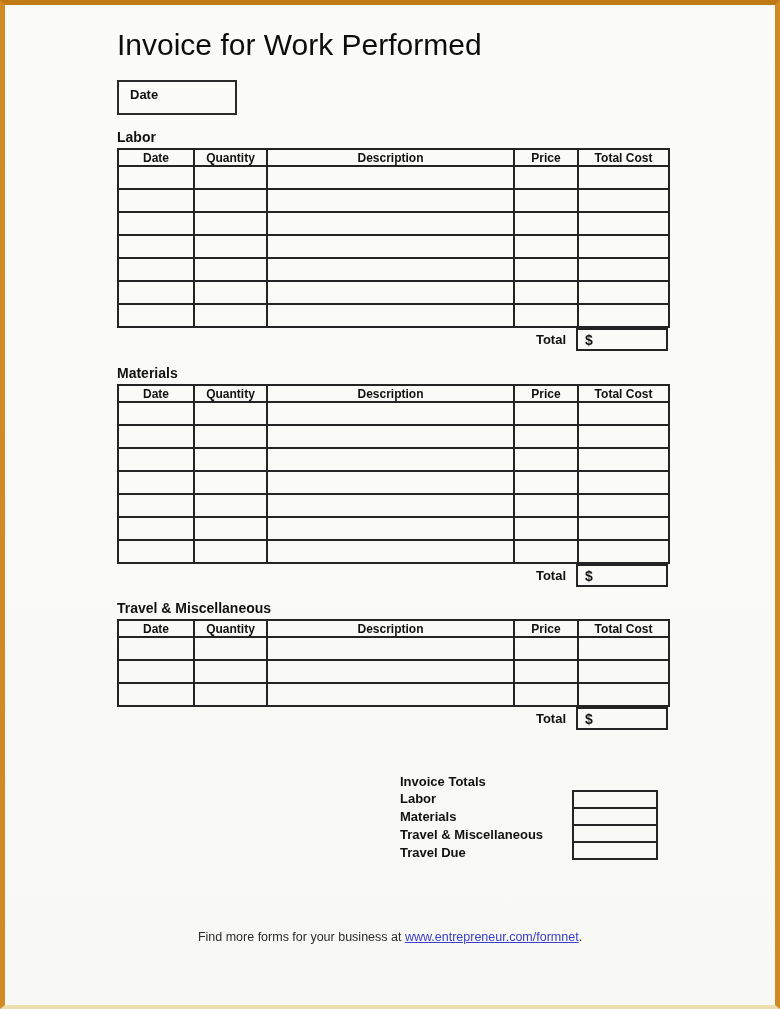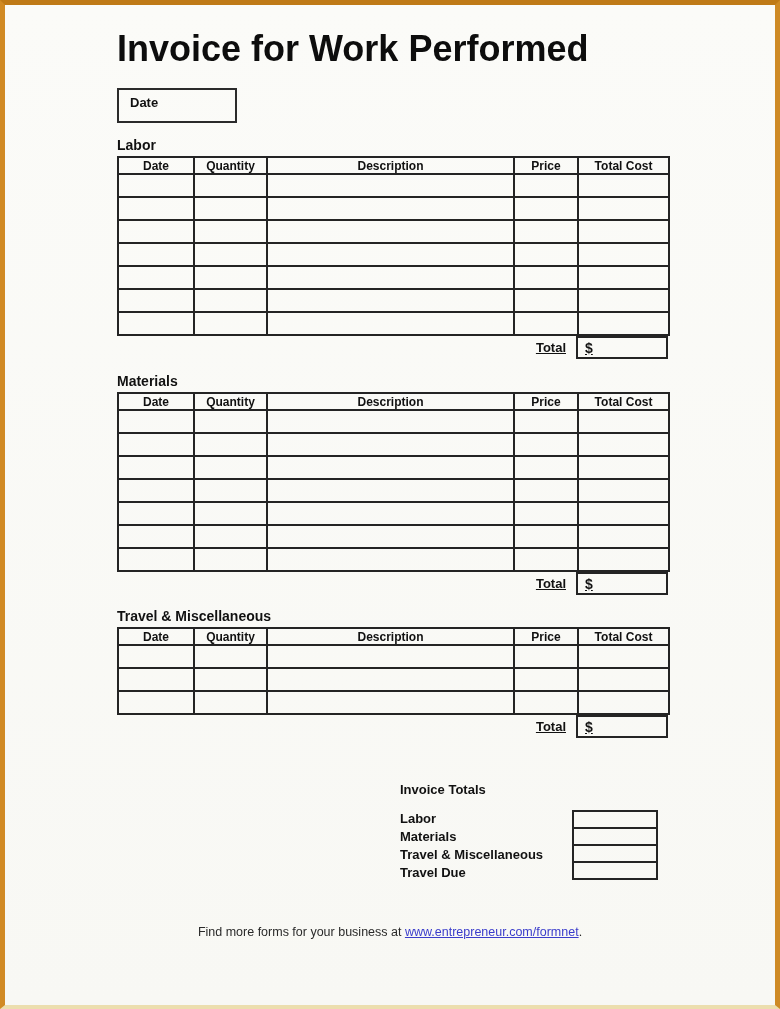--- a/index.html
+++ b/index.html
@@ -12,47 +12,47 @@
   .page {
     width: 780px; height: 1009px;
     background: linear-gradient(180deg, #fbfbf8 0%, #f8f8f4 100%);
     border-top: 5px solid #bf7a17;
     border-left: 5px solid #d18a24;
     border-right: 5px solid #ce8a25;
     border-bottom: 4px solid #ecdeae;
     overflow: hidden;
   }
   .content { padding: 23px 0 0 112px; }
-  .title { font-size: 36px; font-weight: 700; color: #0d0d0d; }
+  .title { font-size: 30px; font-weight: 400; color: #0d0d0d; }
   .date-box {
     margin-top: 18px; width: 120px; height: 35px;
     border: 2px solid #2b2b2b; padding: 3px 0 0 11px;
   }
   .date-label { font-size: 13px; font-weight: 700; }
   .section-heading { font-size: 14px; font-weight: 700; margin: 14px 0 3px 0; }
   .section-heading.travel { margin-top: 13px; }
   table { border-collapse: collapse; table-layout: fixed; width: 551px; }
   th { border: 2px solid #242424; font-size: 12px; font-weight: 700; height: 17px; padding: 0; text-align: center; background: transparent; }
   td { border: 2px solid #242424; height: 23px; padding: 0; }
-  .total-row { width: 551px; display: flex; justify-content: flex-end; align-items: center; text-decoration: underline; }
+  .total-row { width: 551px; display: flex; justify-content: flex-end; align-items: center; }
   .total-label { font-size: 13px; font-weight: 700; margin-right: 10px; }
   .total-box {
     width: 92px; height: 23px; border: 2px solid #242424;
     display: flex; align-items: center; padding-left: 7px;
     font-size: 14px; font-weight: 700;
   }
   .invoice-totals { margin-top: 44px; margin-left: 283px; width: 268px; }
-  .it-heading { font-size: 13px; font-weight: 700; margin-bottom: 13px; }
+  .it-heading { font-size: 13px; font-weight: 700; margin-bottom: 1px; }
   .it-grid { display: flex; }
   .it-labels { flex: 1; }
   .it-label { height: 18px; line-height: 18px; font-size: 13px; font-weight: 700; white-space: nowrap; }
   .it-boxes { width: 86px; margin-right: 10px; }
   .it-box { height: 19px; border: 2px solid #242424; }
   .it-box + .it-box { margin-top: -2px; }
-  .footer { margin-top: 43px; width: 100%; text-align: center; font-size: 12.5px; color: #2a2a2a; }
+  .footer { margin-top: 68px; width: 100%; text-align: center; font-size: 12.5px; color: #2a2a2a; }
   .footer a { color: #3a3ccb; text-decoration: underline; cursor: pointer; }
 </style>
 </head>
 <body>
 
 <div class="page">
   <div class="content">
 
     <h1 class="title">Invoice for Work Performed</h1>
 

